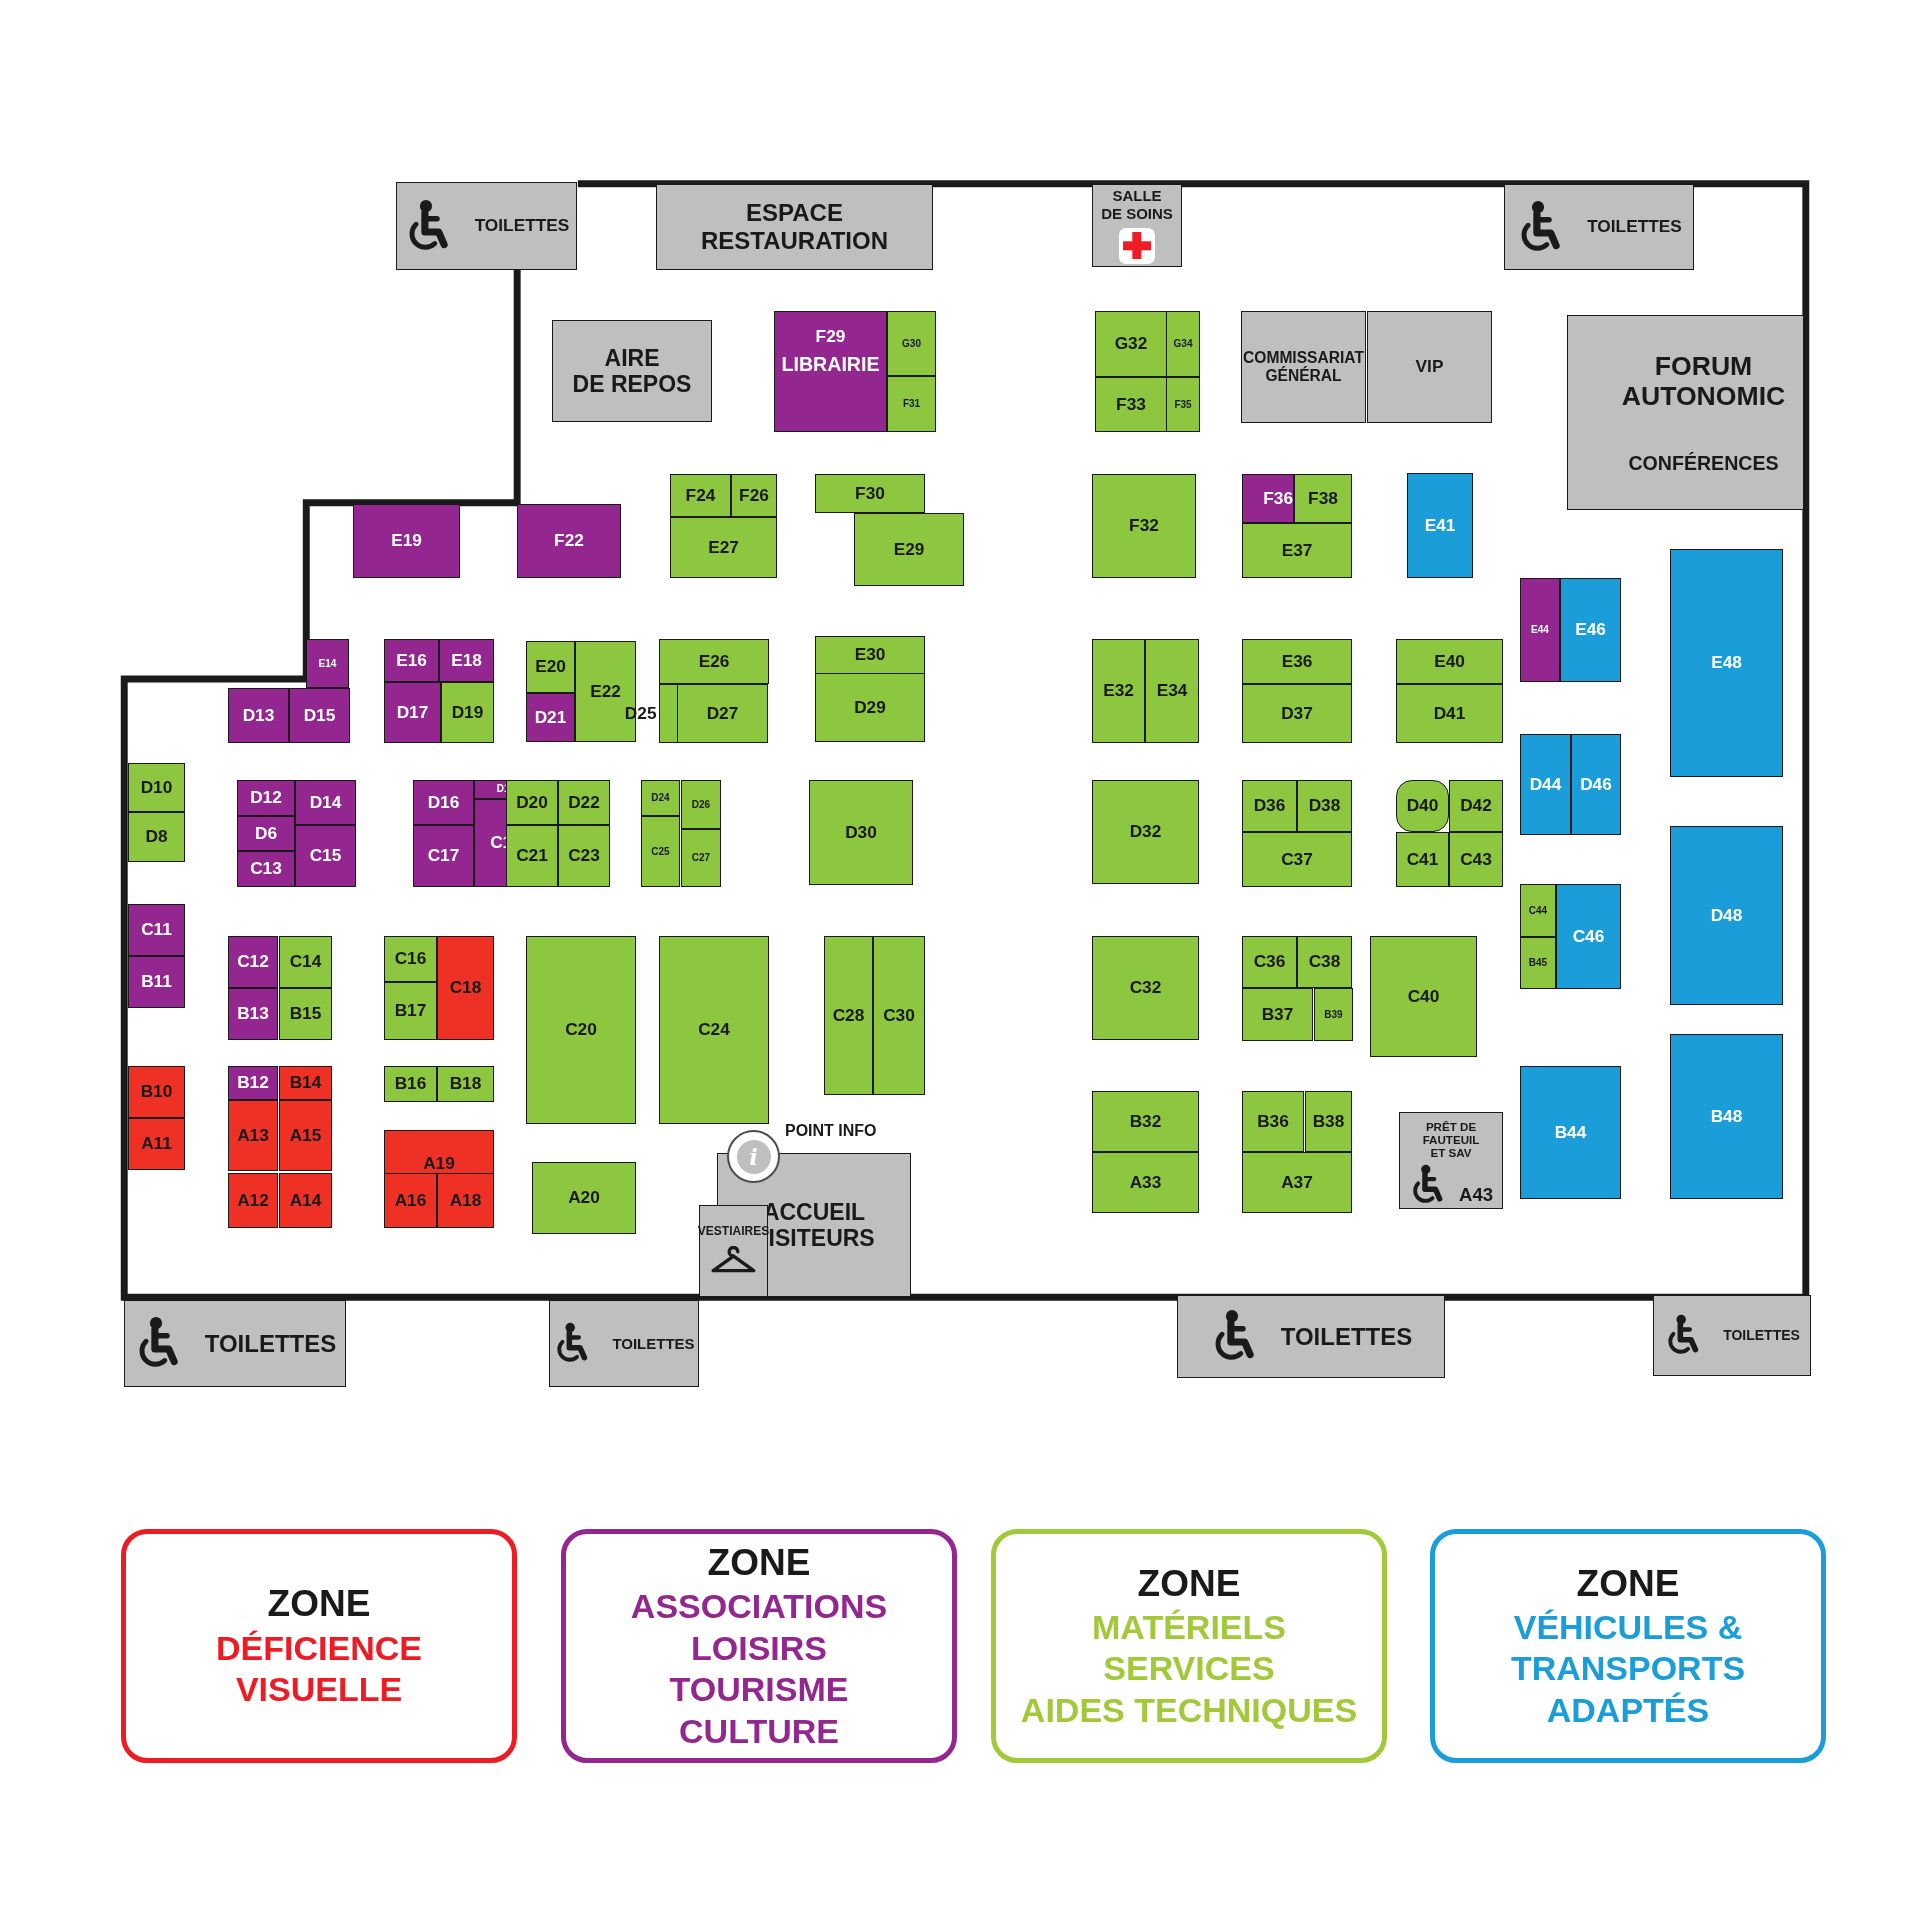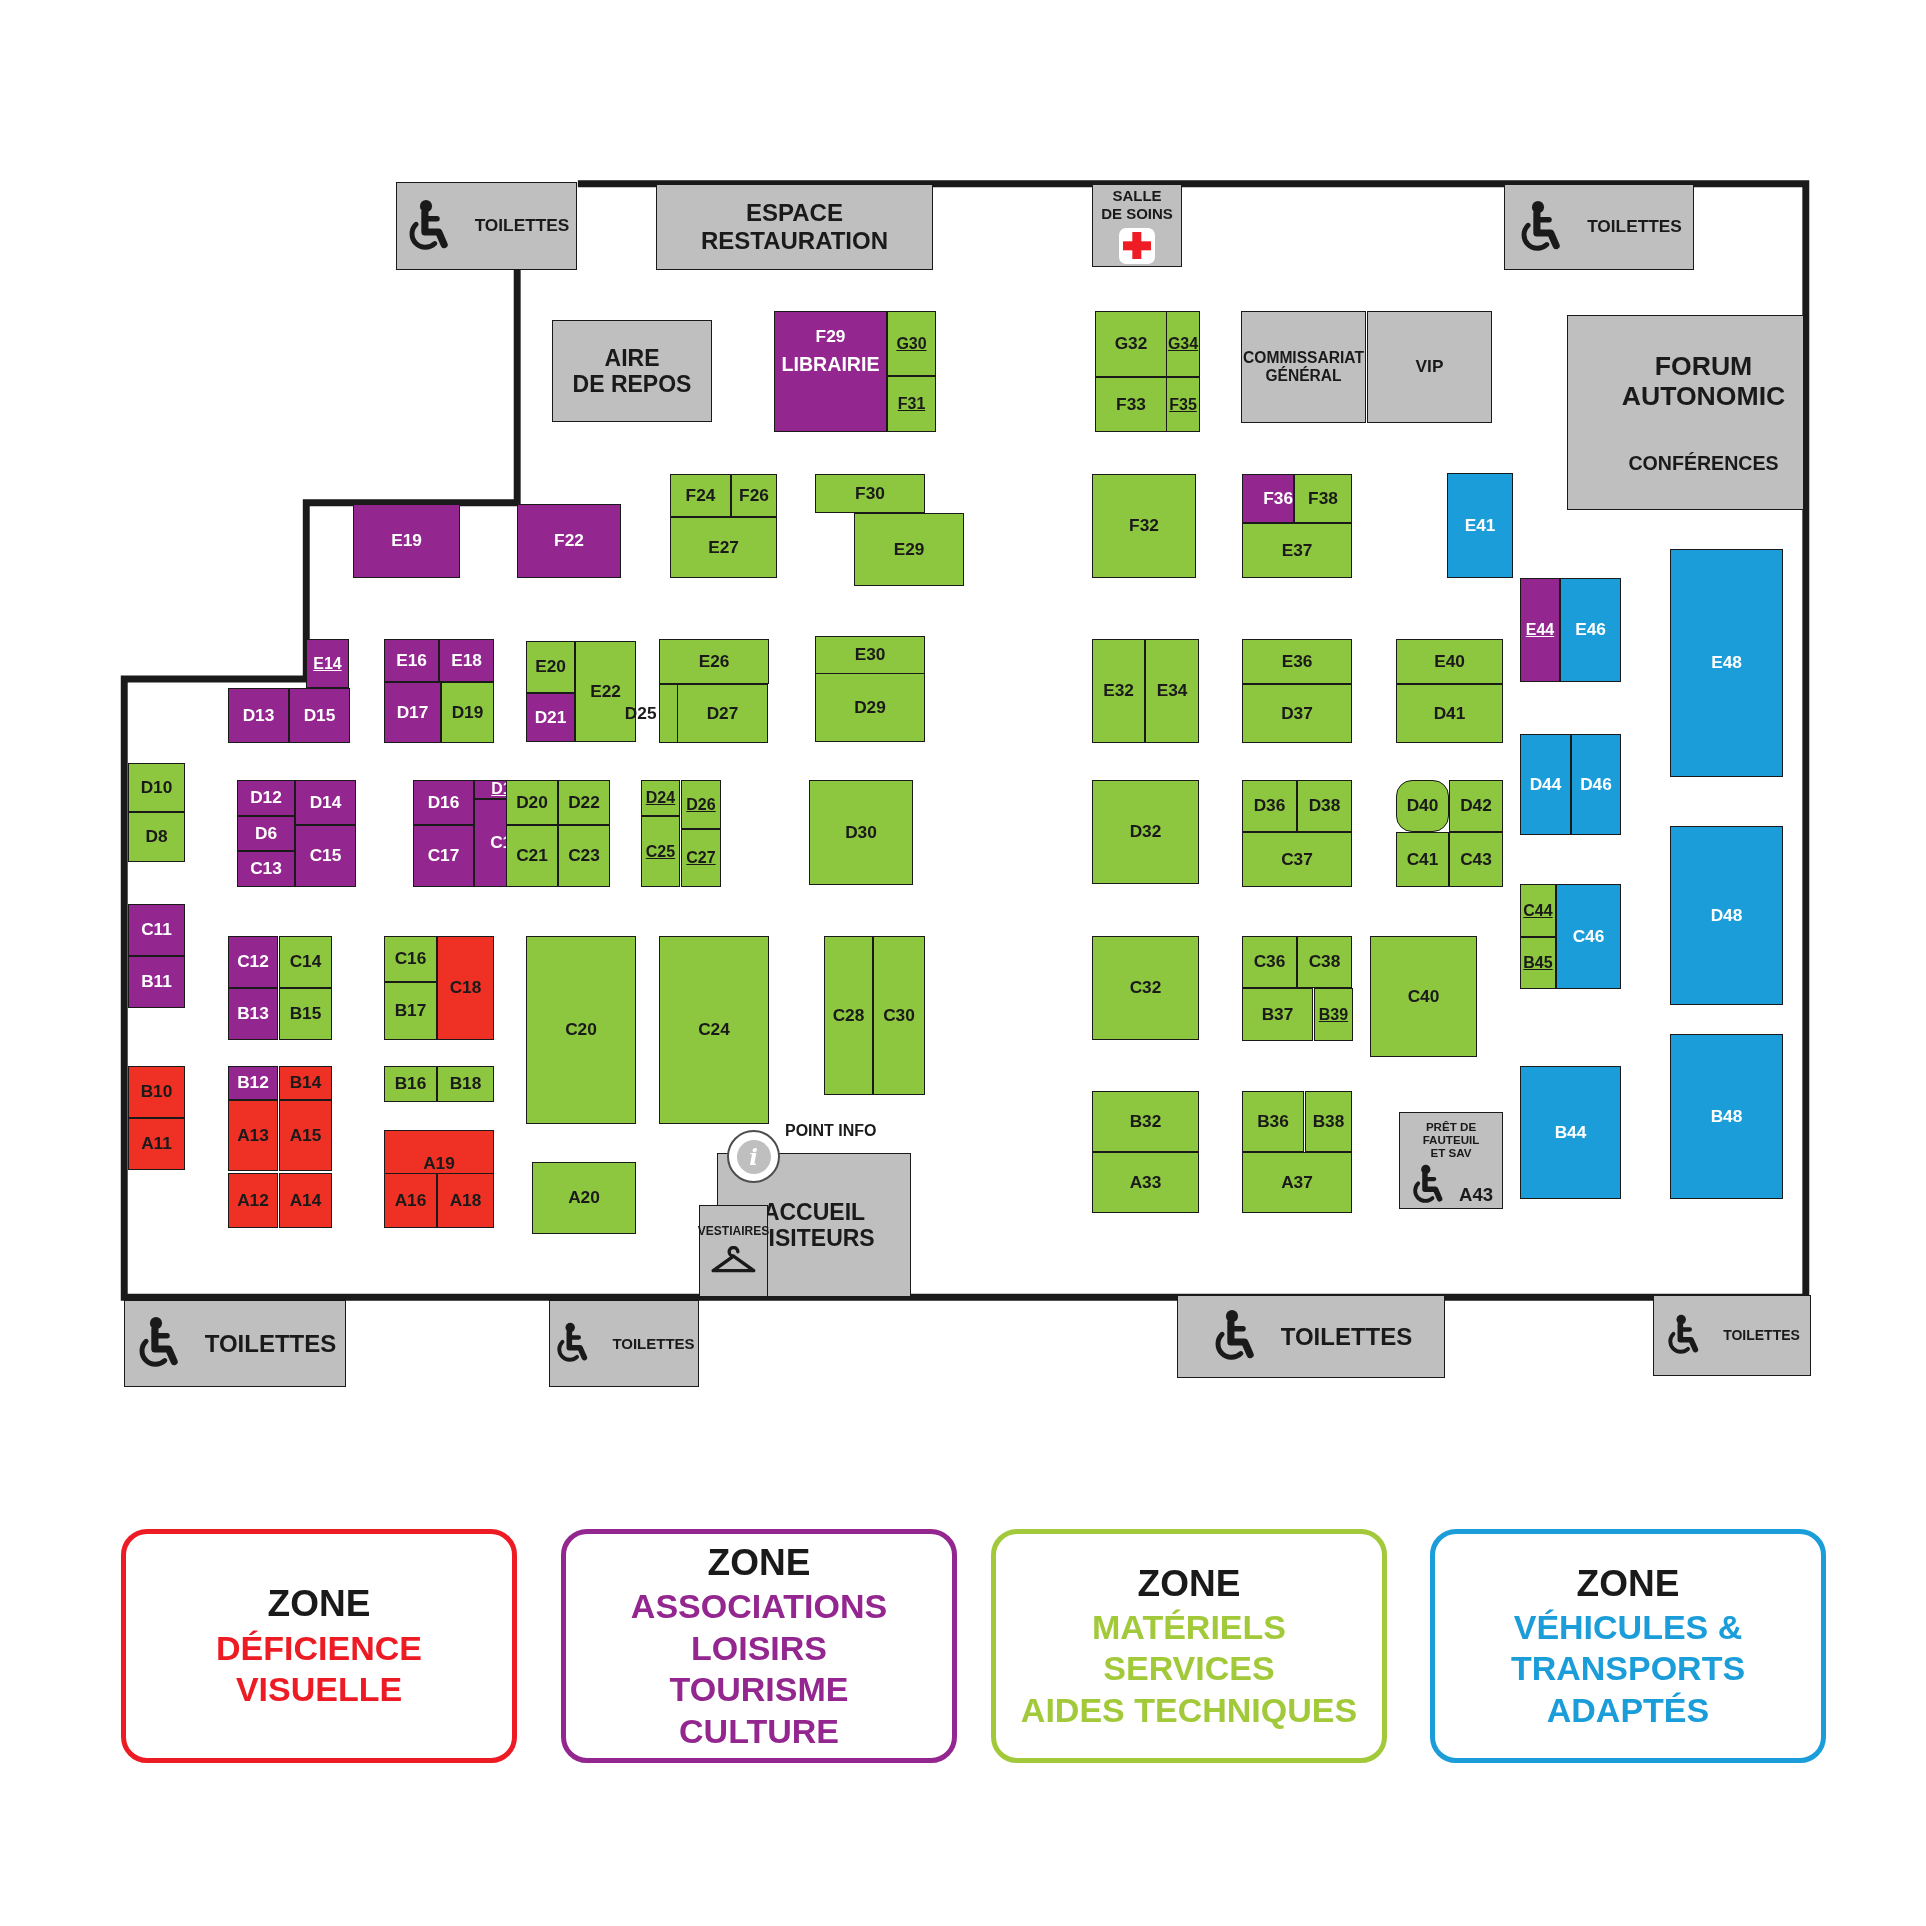--- a/index.html
+++ b/index.html
@@ -2,21 +2,21 @@
 <html style="font-size:9.2px"><head>
 <meta charset="utf-8">
 <style>
   html,body{margin:0;padding:0;background:#ffffff;}
   #stage{position:relative;width:1926px;height:1926px;background:#ffffff;overflow:hidden;
          font-family:"Liberation Sans", sans-serif;font-weight:700;color:#1a1a1a;}
   #walls{position:absolute;left:0;top:0;z-index:0;}
   .booth{position:absolute;z-index:3;box-sizing:border-box;border:1.7px solid #1a1a1a;
          display:flex;align-items:center;justify-content:center;text-align:center;}
   .booth .lbl{font-size:17.3px;line-height:1;}
-  .booth.sm .lbl{font-size:16px;text-decoration:underline;}
+  .booth.sm .lbl{font-size:10px;}
   .booth .sub{font-size:19.6px;margin-top:8px;}
   .booth.two{flex-direction:column;justify-content:flex-start;padding-top:16px;}
   .zone-g{background:#8DC63F;color:#1a1a1a;}
   .zone-p{background:#93278F;color:#ffffff;}
   .zone-r{background:#EE3124;color:#1a1a1a;}
   .zone-b{background:#1B9DD9;color:#ffffff;}
   .lbl.outside{position:absolute;right:100%;margin-right:3.5px;color:#1a1a1a;}
   .fac{position:absolute;z-index:2;box-sizing:border-box;background:#BFBFBF;border:1.7px solid #1a1a1a;
        display:flex;align-items:center;justify-content:center;text-align:center;white-space:pre-line;}
   .fac .ftxt{line-height:1.15;}
@@ -107,21 +107,21 @@
       </div>
       <div class="booth zone-p" style="left: 1242px; top: 474px; width: 52px; height: 49px; justify-content: flex-end;">
         <span class="lbl">F36</span>
       </div>
       <div class="booth zone-g" style="left: 1294px; top: 474px; width: 58px; height: 49px;">
         <span class="lbl">F38</span>
       </div>
       <div class="booth zone-g" style="left: 1242px; top: 523px; width: 110px; height: 55px;">
         <span class="lbl">E37</span>
       </div>
-      <div class="booth zone-b" style="left: 1407px; top: 473px; width: 66px; height: 105px; margin-left: 40px;">
+      <div class="booth zone-b" style="left: 1407px; top: 473px; width: 66px; height: 105px;">
         <span class="lbl">E41</span>
       </div>
       <div class="booth zone-p sm" style="left: 306px; top: 639px; width: 43px; height: 49px;">
         <span class="lbl">E14</span>
       </div>
       <div class="booth zone-p" style="left: 228px; top: 688px; width: 61px; height: 55px;">
         <span class="lbl">D13</span>
       </div>
       <div class="booth zone-p" style="left: 289px; top: 688px; width: 61px; height: 55px;">
         <span class="lbl">D15</span>

